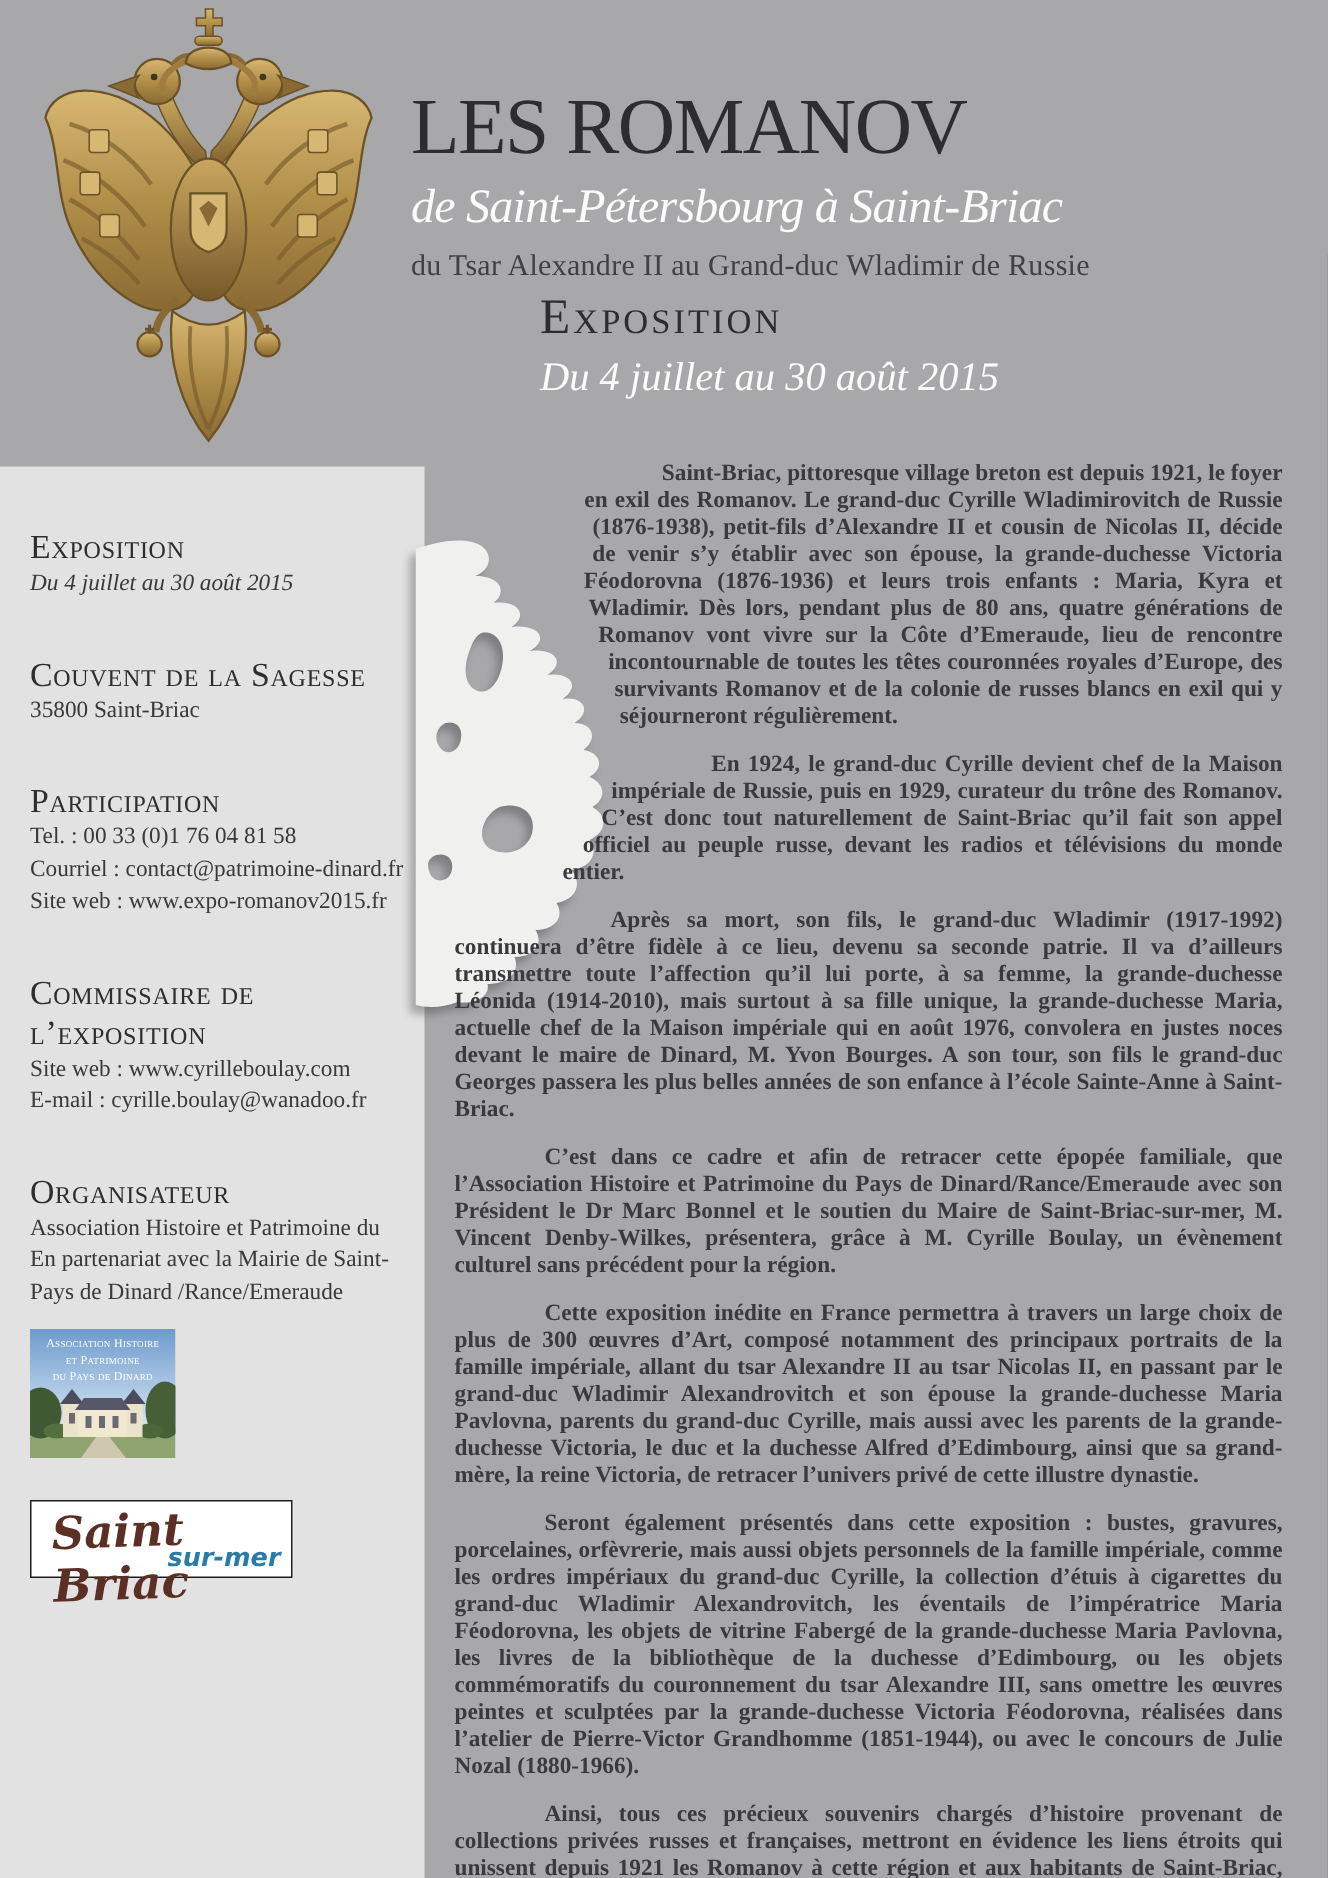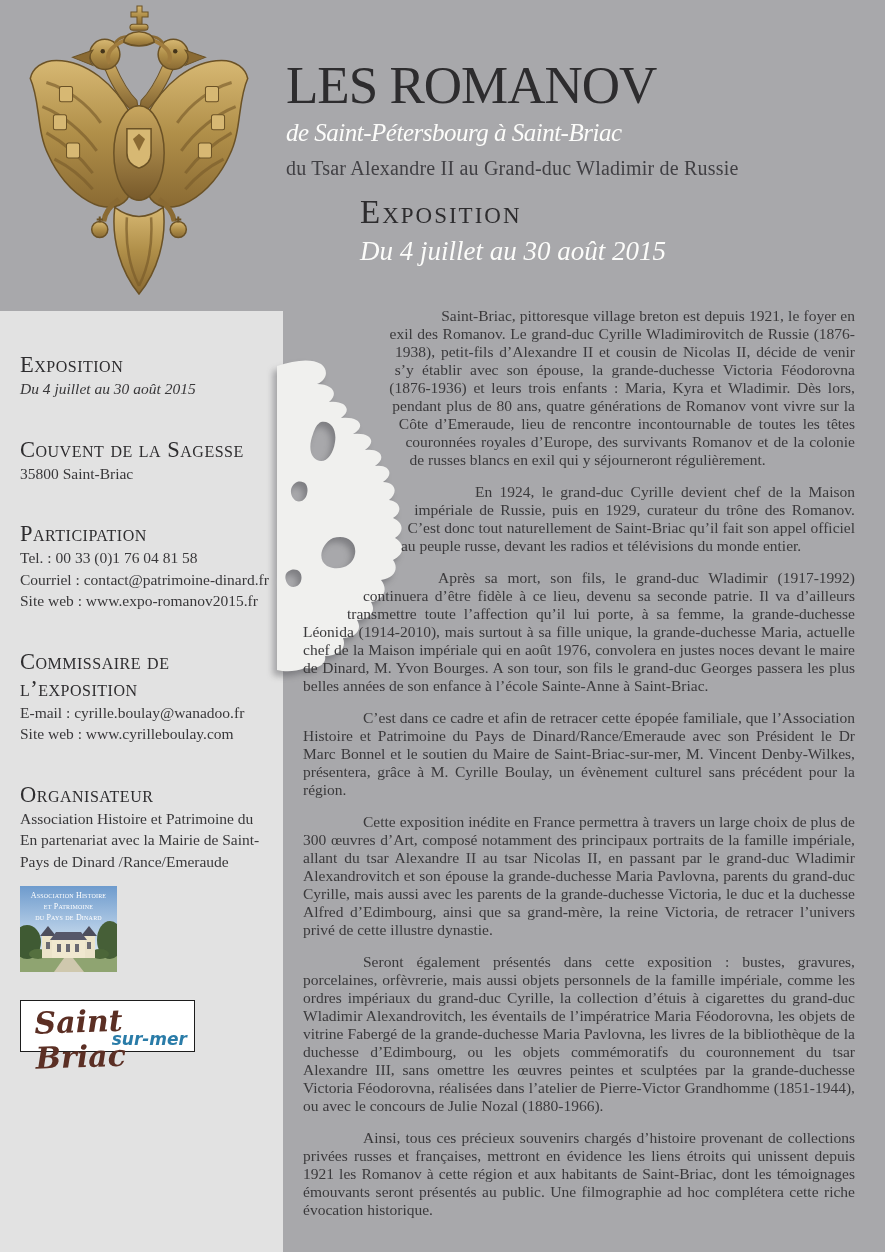--- a/index.html
+++ b/index.html
@@ -3,23 +3,23 @@
 <meta charset="utf-8">
 <style>
   html,body{margin:0;padding:0;background:#8f8f92;}
   .page{
     position:relative; width:885px; height:1252px; overflow:hidden;
     background:#a8a8ab; font-family:"Liberation Serif", serif;
     margin:0 auto;
   }
   
   .eagle{position:absolute; left:26px; top:2px; width:226px; height:302px;}
-  .title-block{position:absolute; left:286px; top:58px;}
+  .title-block{position:absolute; left:274px; top:58px;}
   .main-title{font-size:53px; line-height:1.02; color:#2d2c2e; letter-spacing:-1px;}
-  .subtitle1{font-style:italic; font-size:25px; color:#fcfcfa; margin-top:7px; letter-spacing:-0.5px;}
+  .subtitle1{font-style:italic; font-size:32px; color:#fcfcfa; margin-top:7px; letter-spacing:-0.5px;}
   .subtitle2{font-size:20px; color:#414044; margin-top:10px; letter-spacing:0.2px;}
   .expo-block{position:absolute; left:360px; top:194px;}
   .expo-label{font-variant:small-caps; font-size:33px; color:#2d2c2e; letter-spacing:2px;}
   .expo-dates{font-style:italic; font-size:27px; color:#fcfcfa; margin-top:5px;}
 
   
   .sidebar{
     position:absolute; left:0; top:311px; width:283px; height:941px;
     background:#e2e2e2; box-sizing:border-box; padding:40px 14px 0 20px;
   }
@@ -39,21 +39,21 @@
   .sb-tagline{
     position:absolute; right:7px; bottom:2px; font-size:17px; font-weight:bold; font-style:italic;
     color:#2a7ca8; font-family:"DejaVu Sans", sans-serif;margin-top:24px;
   }
 
   
   .body-col{
     position:absolute; left:303px; top:307px; width:552px;
     font-size:15.5px; line-height:18px; color:#3a393b; text-align:justify; z-index:2;
   }
-  .body-col p{margin:0 0 14px 0; text-indent:60px;}
+  .body-col p{margin:0 0 14px 0; text-indent:60px;font-weight:bold;}
   .wrap-shape{
     float:left; width:112px; height:322px; margin-top:51px;
     shape-outside: polygon(0 0, 52px 4px, 72px 26px, 82px 52px, 72px 84px, 80px 112px,
       94px 150px, 102px 190px, 88px 228px, 64px 260px, 38px 290px, 0 300px);
     shape-margin:10px;
   }
   .blob{
     position:absolute; left:277px; top:358px; width:145px; height:315px; z-index:1;
     filter: drop-shadow(-4px 5px 3px rgba(50,50,55,0.35));
   }
@@ -127,22 +127,22 @@
 
     <div class="side-section">
       <div class="s-head">Participation</div>
       <div class="s-line">Tel. : 00 33 (0)1 76 04 81 58</div>
       <div class="s-line">Courriel : contact@patrimoine-dinard.fr</div>
       <div class="s-line">Site web : www.expo-romanov2015.fr</div>
     </div>
 
     <div class="side-section">
       <div class="s-head">Commissaire de l’exposition</div>
+      <div class="s-line">Site web : www.cyrilleboulay.com</div>
       <div class="s-line">E-mail : cyrille.boulay@wanadoo.fr</div>
-      <div class="s-line">Site web : www.cyrilleboulay.com</div>
     </div>
 
     <div class="side-section" style="margin-bottom:4px;">
       <div class="s-head">Organisateur</div>
       <div class="s-line">Association Histoire et Patrimoine du</div>
       <div class="s-line">En partenariat avec la Mairie de Saint-</div>
       <div class="s-line">Pays de Dinard /Rance/Emeraude</div>
     </div>
 
     <svg class="assoc-logo" viewBox="0 0 97 86" xmlns="http://www.w3.org/2000/svg">

